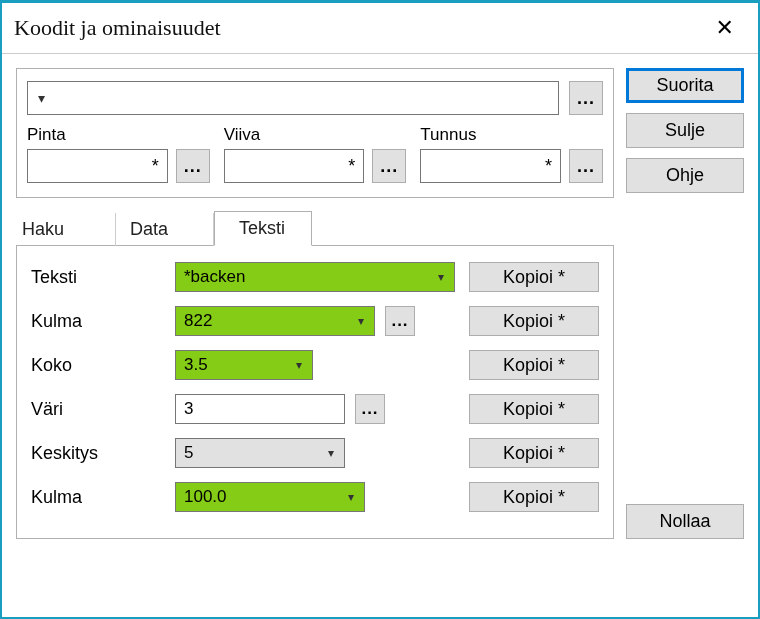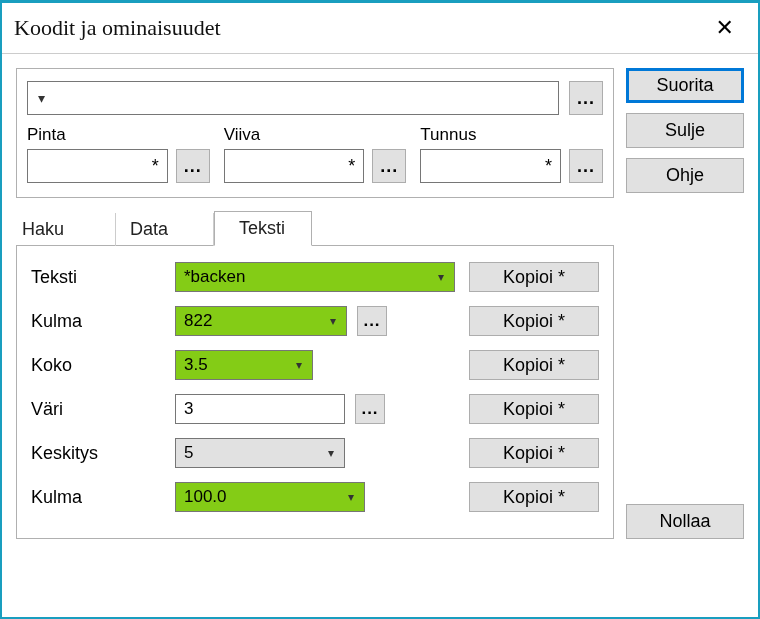--- a/index.html
+++ b/index.html
@@ -295,21 +295,21 @@
               <input value="*backen" style="">
               <span class="chev">▾</span>
             </div>
           </div>
           <div class="copy-btn">Kopioi *</div>
         </div>
 
         <div class="form-row">
           <div class="form-label">Kulma</div>
           <div class="form-main">
-            <div class="combo-sm" style="width:172px">
+            <div class="combo-sm" style="width:200px">
               <input value="822" style="">
               <span class="chev">▾</span>
             </div>
             <div class="sq-sm">...</div>
           </div>
           <div class="copy-btn">Kopioi *</div>
         </div>
 
         <div class="form-row">
           <div class="form-label">Koko</div>

